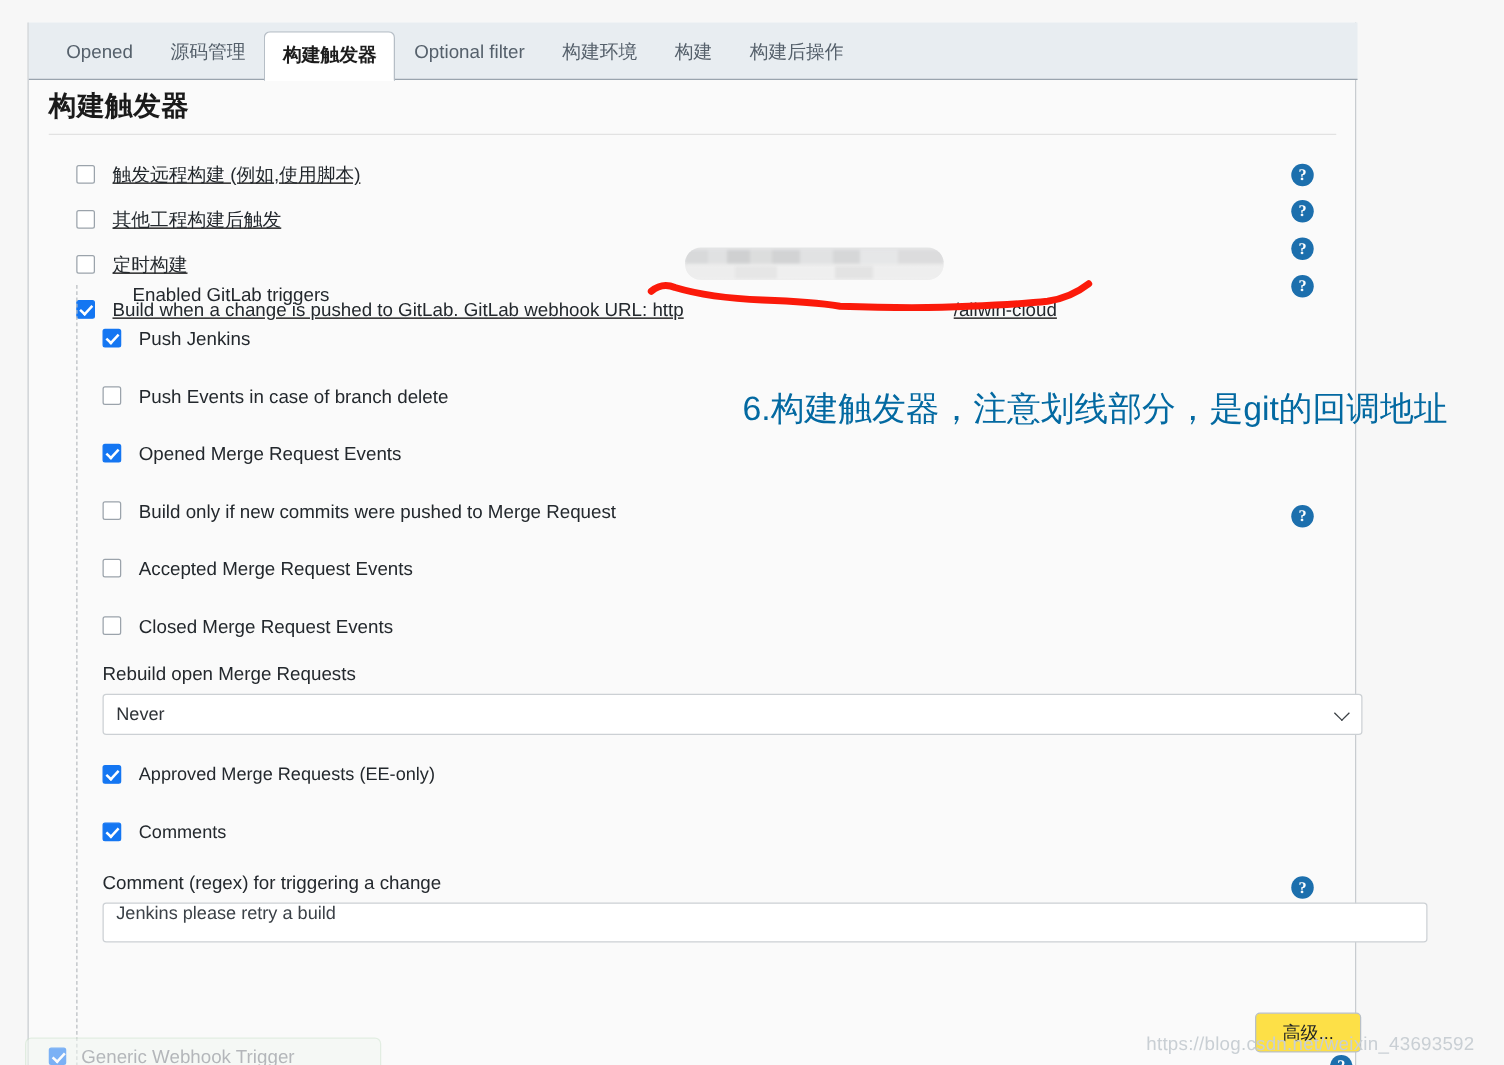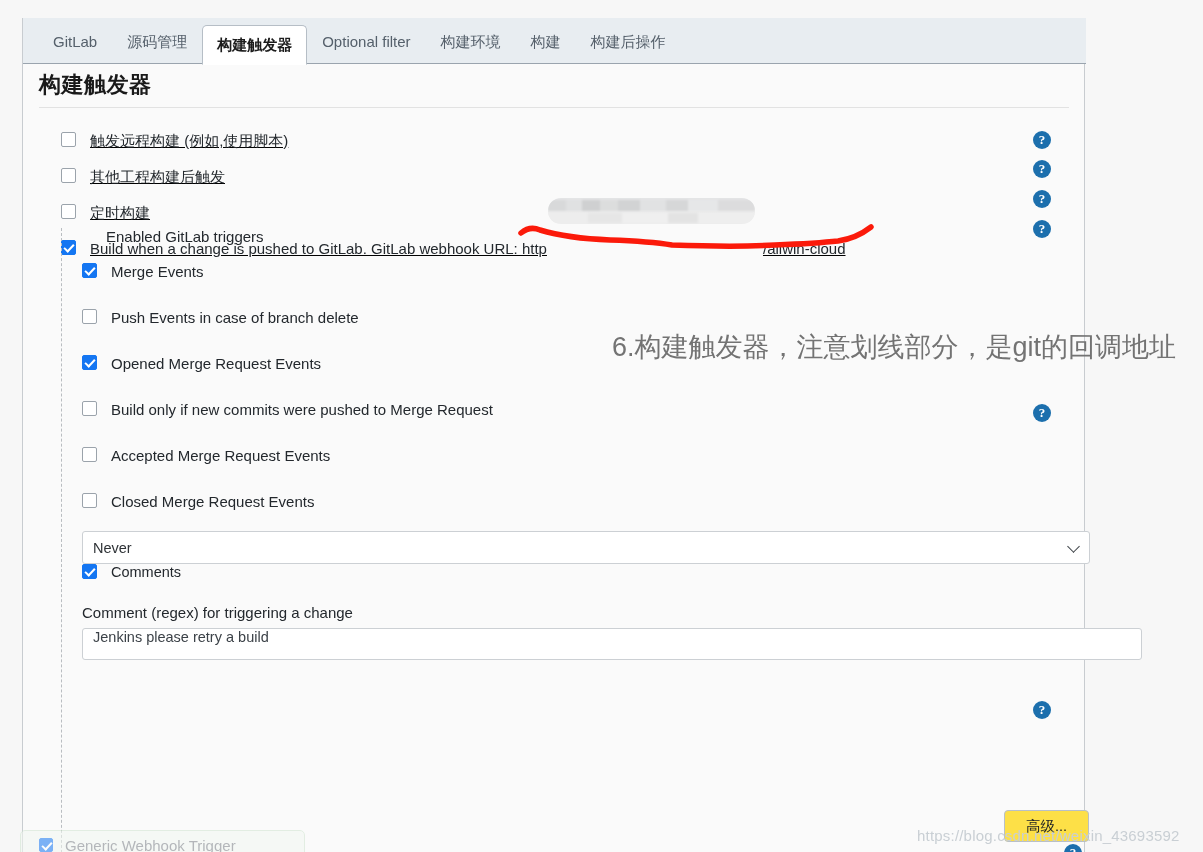--- a/index.html
+++ b/index.html
@@ -258,48 +258,47 @@
       #ededed 0px, #ededed 40px,
       #e6e6e6 40px, #e6e6e6 74px,
       #efefef 74px, #efefef 120px,
       #e3e3e3 120px, #e3e3e3 150px,
       #eeeeee 150px, #eeeeee 207px);
     filter: blur(1.2px);
   }
 
   .red-note {
     position: absolute;
-    left: 594px; top: 328px;
+    left: 594px; top: 308px;
     width: 600px;
-    color: #737373;
+    color: #0369a1;
     font-size: 27px;
     line-height: 39px;
     white-space: pre-wrap;
-    text-align: center;
   }
   .watermark {
     position: absolute;
     left: 917px; top: 827px;
     font-size: 15px;
     color: #c9cfd4;
     letter-spacing: 0.2px;
     white-space: nowrap;
   }
   svg.scribble { position: absolute; left: 0; top: 0; pointer-events: none; }
 </style>
 </head>
 <body>
 
 <div id="root">
 
   <div class="panel">
 
     <div class="tabbar">
       <div class="tabs" id="tabs-container">
-          <div class="tab">GitLab</div>
+          <div class="tab">Opened</div>
           <div class="tab">源码管理</div>
           <div class="tab active">构建触发器</div>
           <div class="tab">Optional filter</div>
           <div class="tab">构建环境</div>
           <div class="tab">构建</div>
           <div class="tab">构建后操作</div>
         </div>
     </div>
 
     <div class="section-head">
@@ -333,21 +332,21 @@
           </div>
         </div>
       </div>
 
       <div class="nested">
 
         <div class="sub-head">Enabled GitLab triggers</div>
 
         <div class="row">
           <div class="cb checked"></div>
-          <div class="cb-label">Merge Events</div>
+          <div class="cb-label">Push Jenkins</div>
         </div>
 
         <div class="row">
           <div class="cb"></div>
           <div class="cb-label">Push Events in case of branch delete</div>
         </div>
 
         <div class="row">
           <div class="cb checked"></div>
           <div class="cb-label">Opened Merge Request Events</div>
@@ -362,26 +361,31 @@
           <div class="cb"></div>
           <div class="cb-label">Accepted Merge Request Events</div>
         </div>
 
         <div class="row">
           <div class="cb"></div>
           <div class="cb-label">Closed Merge Request Events</div>
         </div>
 
         <div style="margin-top:-8px">
+          <div class="field-label">Rebuild open Merge Requests</div>
           <div class="select-box">
             <span>Never</span>
             <span class="chev"></span>
           </div>
         </div>
 
+        <div class="row" style="margin-top:24px">
+          <div class="cb checked"></div>
+          <div class="cb-label sm">Approved Merge Requests (EE-only)</div>
+        </div>
 
         <div class="row" style="margin-bottom:18px">
           <div class="cb checked"></div>
           <div class="cb-label sm">Comments</div>
         </div>
 
         <div>
           <div class="field-label">Comment (regex) for triggering a change</div>
           <div class="text-input">
             <span>Jenkins please retry a build</span>

